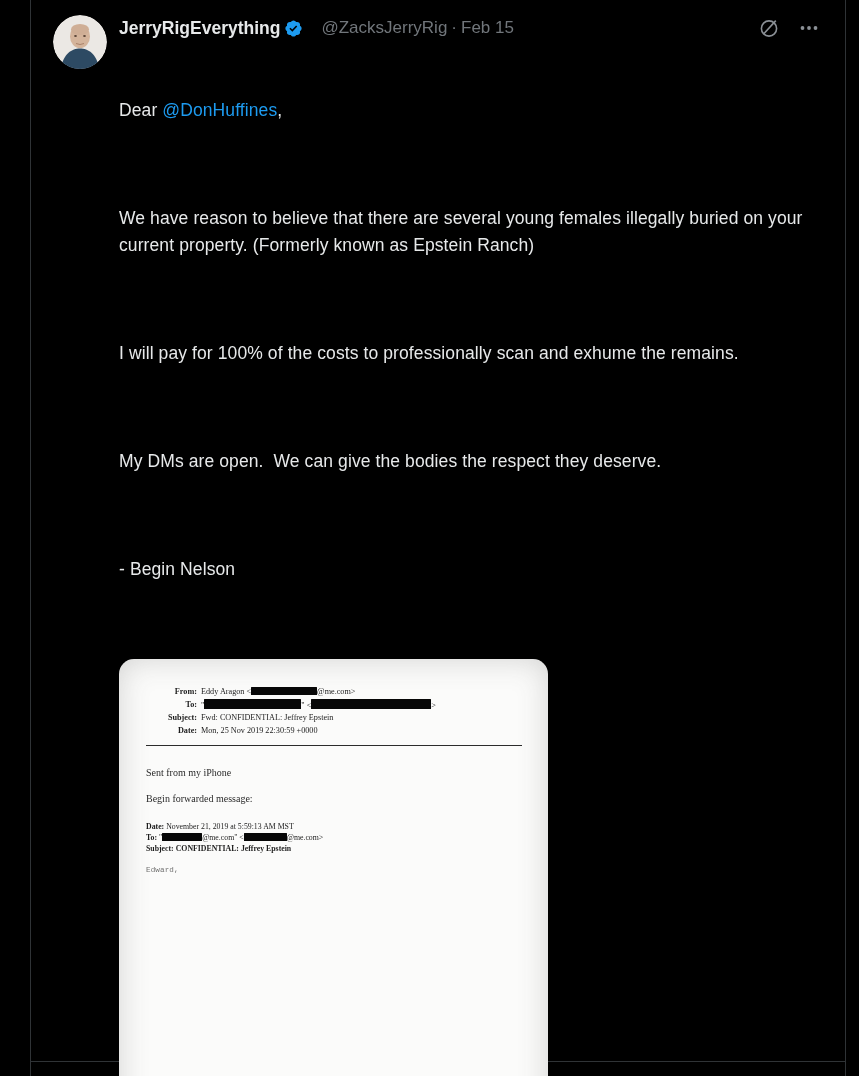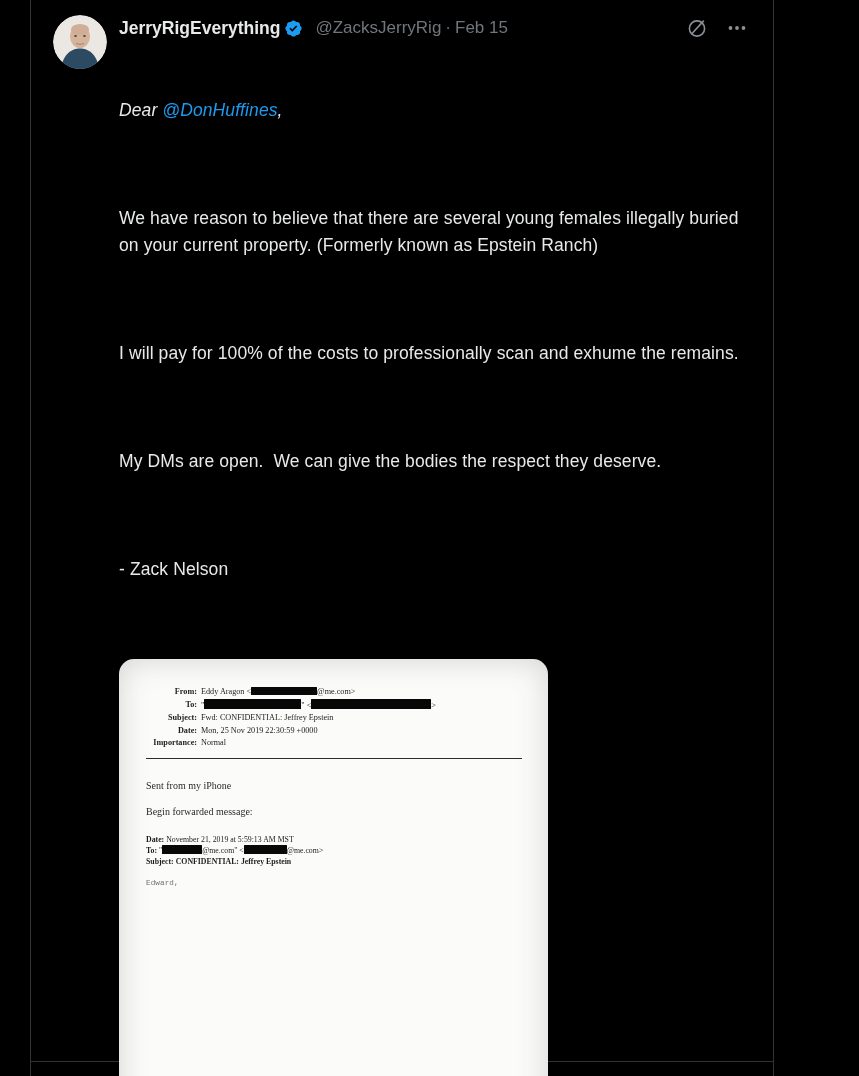--- a/index.html
+++ b/index.html
@@ -1,37 +1,37 @@
 <!DOCTYPE html>
 <html><head>
 <meta charset="utf-8">
 <style>
   html,body{margin:0;padding:0;background:#000;}
   .canvas{position:relative;width:859px;height:1076px;background:#000;overflow:hidden;
           font-family:"Liberation Sans",sans-serif;-webkit-font-smoothing:antialiased;}
-  .column{position:absolute;left:30px;top:0;width:744px;height:1076px;box-sizing:border-box;
+  .column{position:absolute;left:30px;top:0;width:816px;height:1076px;box-sizing:border-box;
           border-left:1px solid #2f3336;border-right:1px solid #2f3336;}
   .article{box-sizing:border-box;height:1062px;border-bottom:1px solid #2f3336;
            padding:15px 24px 0 22px;display:flex;}
   .avatar-col{width:54px;margin-right:12px;flex:none;}
   .avatar{width:54px;height:54px;border-radius:50%;overflow:hidden;display:block;cursor:pointer;}
   .content-col{flex:1;min-width:0;}
   .head-row{display:flex;align-items:center;height:26px;}
   .name{font-weight:700;font-size:17.5px;color:#e7e9ea;cursor:pointer;white-space:nowrap;}
   .badge{width:19px;height:19px;margin-left:4px;margin-right:4px;flex:none;}
-  .meta{color:#71767b;font-size:17px;margin-left:8px;white-space:nowrap;}
+  .meta{color:#71767b;font-size:17px;margin-left:14px;white-space:nowrap;}
   .meta .sep{margin:0 4px;}
   .head-spacer{flex:1;}
   .icon-btn{width:24px;height:24px;display:flex;align-items:center;justify-content:center;
             cursor:pointer;flex:none;}
   .grok{margin-right:16px;}
   .tweet-text{color:#e7e9ea;font-size:17.5px;line-height:27px;max-width:706px;
               white-space:pre-wrap;letter-spacing:0.1px;}
   .tweet-text .para{margin-top:27px;}
-  .tweet-text .salutation{margin-top:2px;font-style:italic;}
+  .tweet-text .salutation{margin-top:2px;}
   .mention{color:#1d9bf0;cursor:pointer;}
   
   .email-card{margin-top:22px;width:429px;height:563px;box-sizing:border-box;background:#fbfbfa;
               border-radius:15px;padding:27px 26px 8px 27px;display:flex;flex-direction:column;
               cursor:pointer;box-shadow:inset 0 0 30px rgba(70,70,70,0.22);overflow:hidden;}
   .eh-row{display:flex;font-family:"Liberation Serif",serif;font-size:8.2px;line-height:12.6px;
           color:#1c1c1c;}
   .eh-label{width:51px;text-align:right;font-weight:700;margin-right:4px;flex:none;}
   .rd{display:inline-block;background:#070707;height:8.5px;vertical-align:-1px;border-radius:0.5px;}
   .divider{border-top:1.4px solid #2c2c2c;margin-top:8px;width:100%;}
@@ -88,43 +88,39 @@
               <circle cx="16.5" cy="10" r="1.9" fill="#8b9096"></circle>
             </svg>
           </span>
         </div>
 
         <div class="tweet-text">
           <div class="salutation"><span>Dear </span><span class="mention">@DonHuffines</span><span>,</span></div>
           <div class="para">We have reason to believe that there are several young females illegally buried on your current property. (Formerly known as Epstein Ranch)</div>
           <div class="para">I will pay for 100% of the costs to professionally scan and exhume the remains.</div>
           <div class="para">My DMs are open.  We can give the bodies the respect they deserve.</div>
-          <div class="para">- Zack Nelson</div>
+          <div class="para">- Begin Nelson</div>
         </div>
 
         <div class="email-card">
           <div class="eh-row">
             <span class="eh-label">From:</span>
             <span><span>Eddy Aragon &lt;</span><span class="rd" style="width:66px"></span><span>@me.com&gt;</span></span>
           </div>
           <div class="eh-row">
             <span class="eh-label">To:</span>
             <span><span>"</span><span class="rd" style="width:97px;height:10px"></span><span>" &lt;</span><span class="rd" style="width:120px;height:10px"></span><span>&gt;</span></span>
           </div>
           <div class="eh-row">
             <span class="eh-label">Subject:</span>
             <span>Fwd: CONFIDENTIAL: Jeffrey Epstein</span>
           </div>
           <div class="eh-row">
             <span class="eh-label">Date:</span>
             <span>Mon, 25 Nov 2019 22:30:59 +0000</span>
-          </div>
-          <div class="eh-row">
-            <span class="eh-label">Importance:</span>
-            <span>Normal</span>
           </div>
 
           <div class="divider"></div>
 
           <div class="serif-line sent-from">Sent from my iPhone</div>
           <div class="serif-line begin-fwd">Begin forwarded message:</div>
 
           <div class="ih">
             <div><b>Date:</b> <span>November 21, 2019 at 5:59:13 AM MST</span></div>
             <div><b>To:</b> <span>"</span><span class="rd" style="width:40px"></span><span>@me.com" &lt;</span><span class="rd" style="width:43px"></span><span>@me.com&gt;</span></div>

